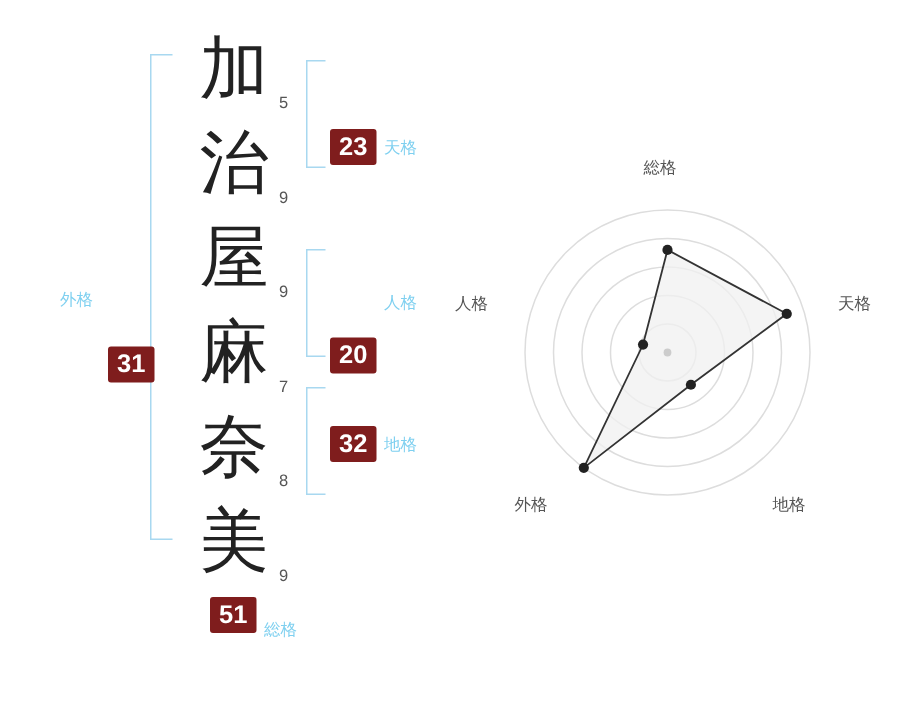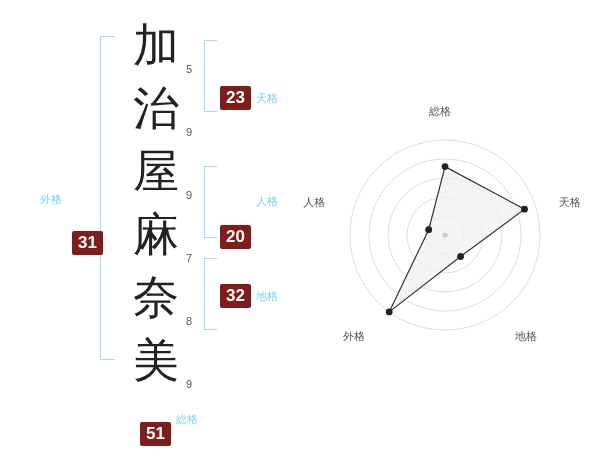--- a/index.html
+++ b/index.html
@@ -117,21 +117,21 @@
 
   #chip-ten { left: 220px; top: 86px; }
   #label-ten { left: 256px; top: 91px; }
 
   #chip-jin { left: 220px; top: 189px; margin-top: 36px; }
   #label-jin { left: 256px; top: 194px; }
 
   #chip-chi { left: 220px; top: 284px; }
   #label-chi { left: 256px; top: 289px; }
 
-  #chip-sou { left: 140px; top: 422px; text-align: center; }
+  #chip-sou { left: 140px; top: 398px; text-align: center; }
   #label-sou { left: 176px; top: 412px; }
 
   
   #radar-wrap {
     position: absolute;
     left: 300px;
     top: 110px;
     width: 290px;
     height: 260px;
   }

